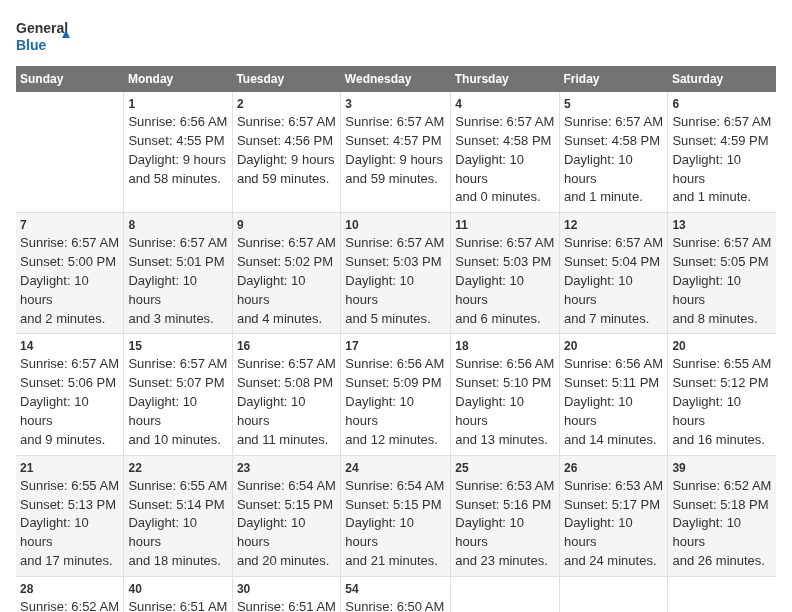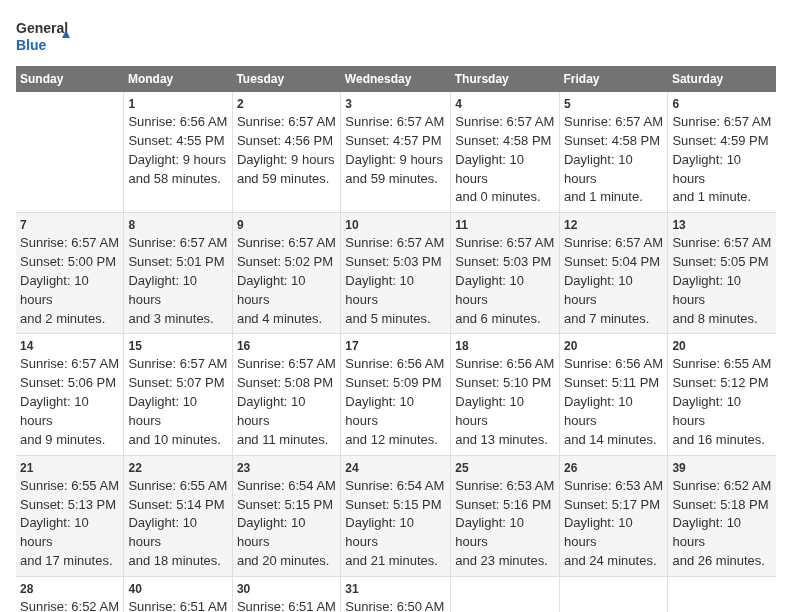--- a/index.html
+++ b/index.html
@@ -231,21 +231,21 @@
         </td>
         <td>
           <span class="day-num">40</span>
           <div class="day-info">Sunrise: 6:51 AM<br>Sunset: 5:20 PM<br>Daylight: 10 hours<br>and 29 minutes.</div>
         </td>
         <td>
           <span class="day-num">30</span>
           <div class="day-info">Sunrise: 6:51 AM<br>Sunset: 5:21 PM<br>Daylight: 10 hours<br>and 30 minutes.</div>
         </td>
         <td>
-          <span class="day-num">31</span>
+          <span class="day-num">54</span>
           <div class="day-info">Sunrise: 6:50 AM<br>Sunset: 5:22 PM<br>Daylight: 10 hours<br>and 32 minutes.</div>
         </td>
         <td></td>
         <td></td>
         <td></td>
       </tr>
     </tbody>
 </table>
 
 </body></html>

